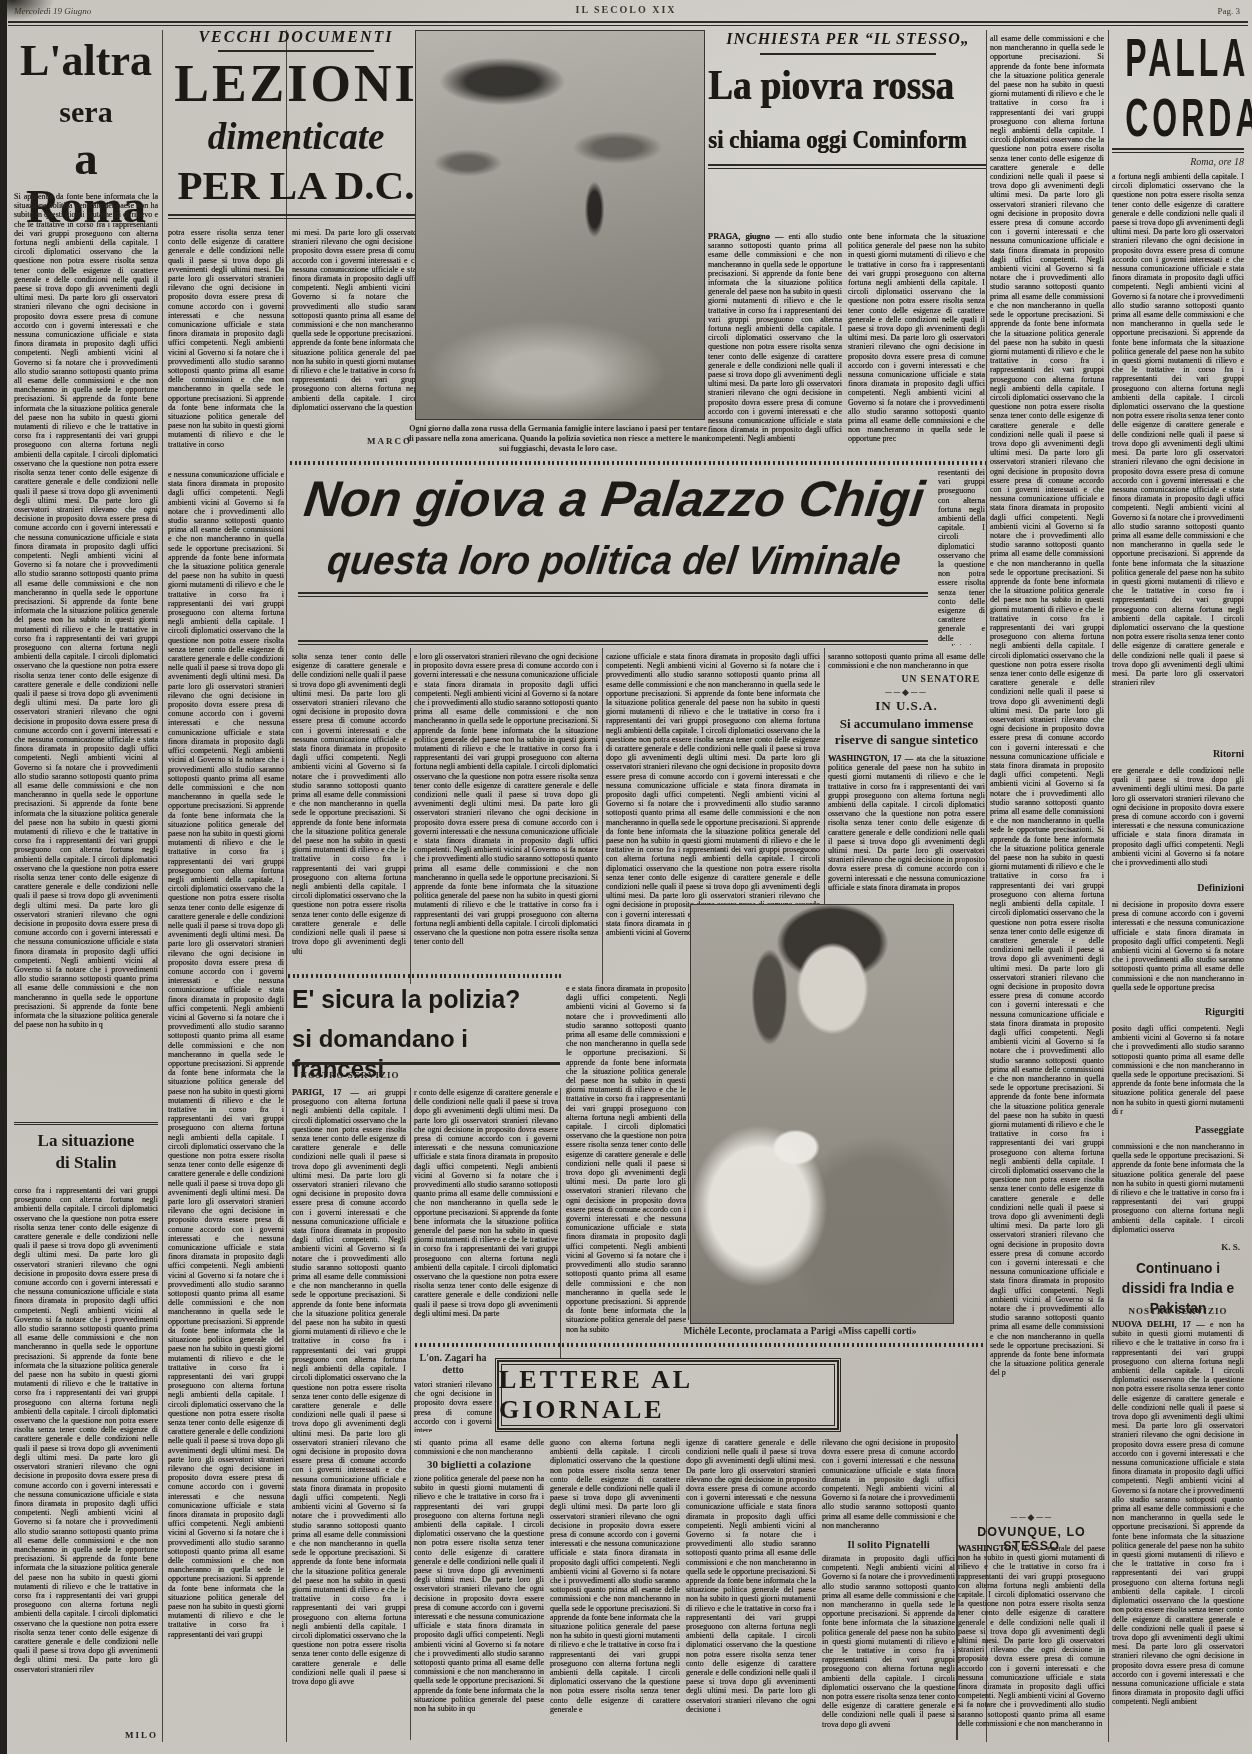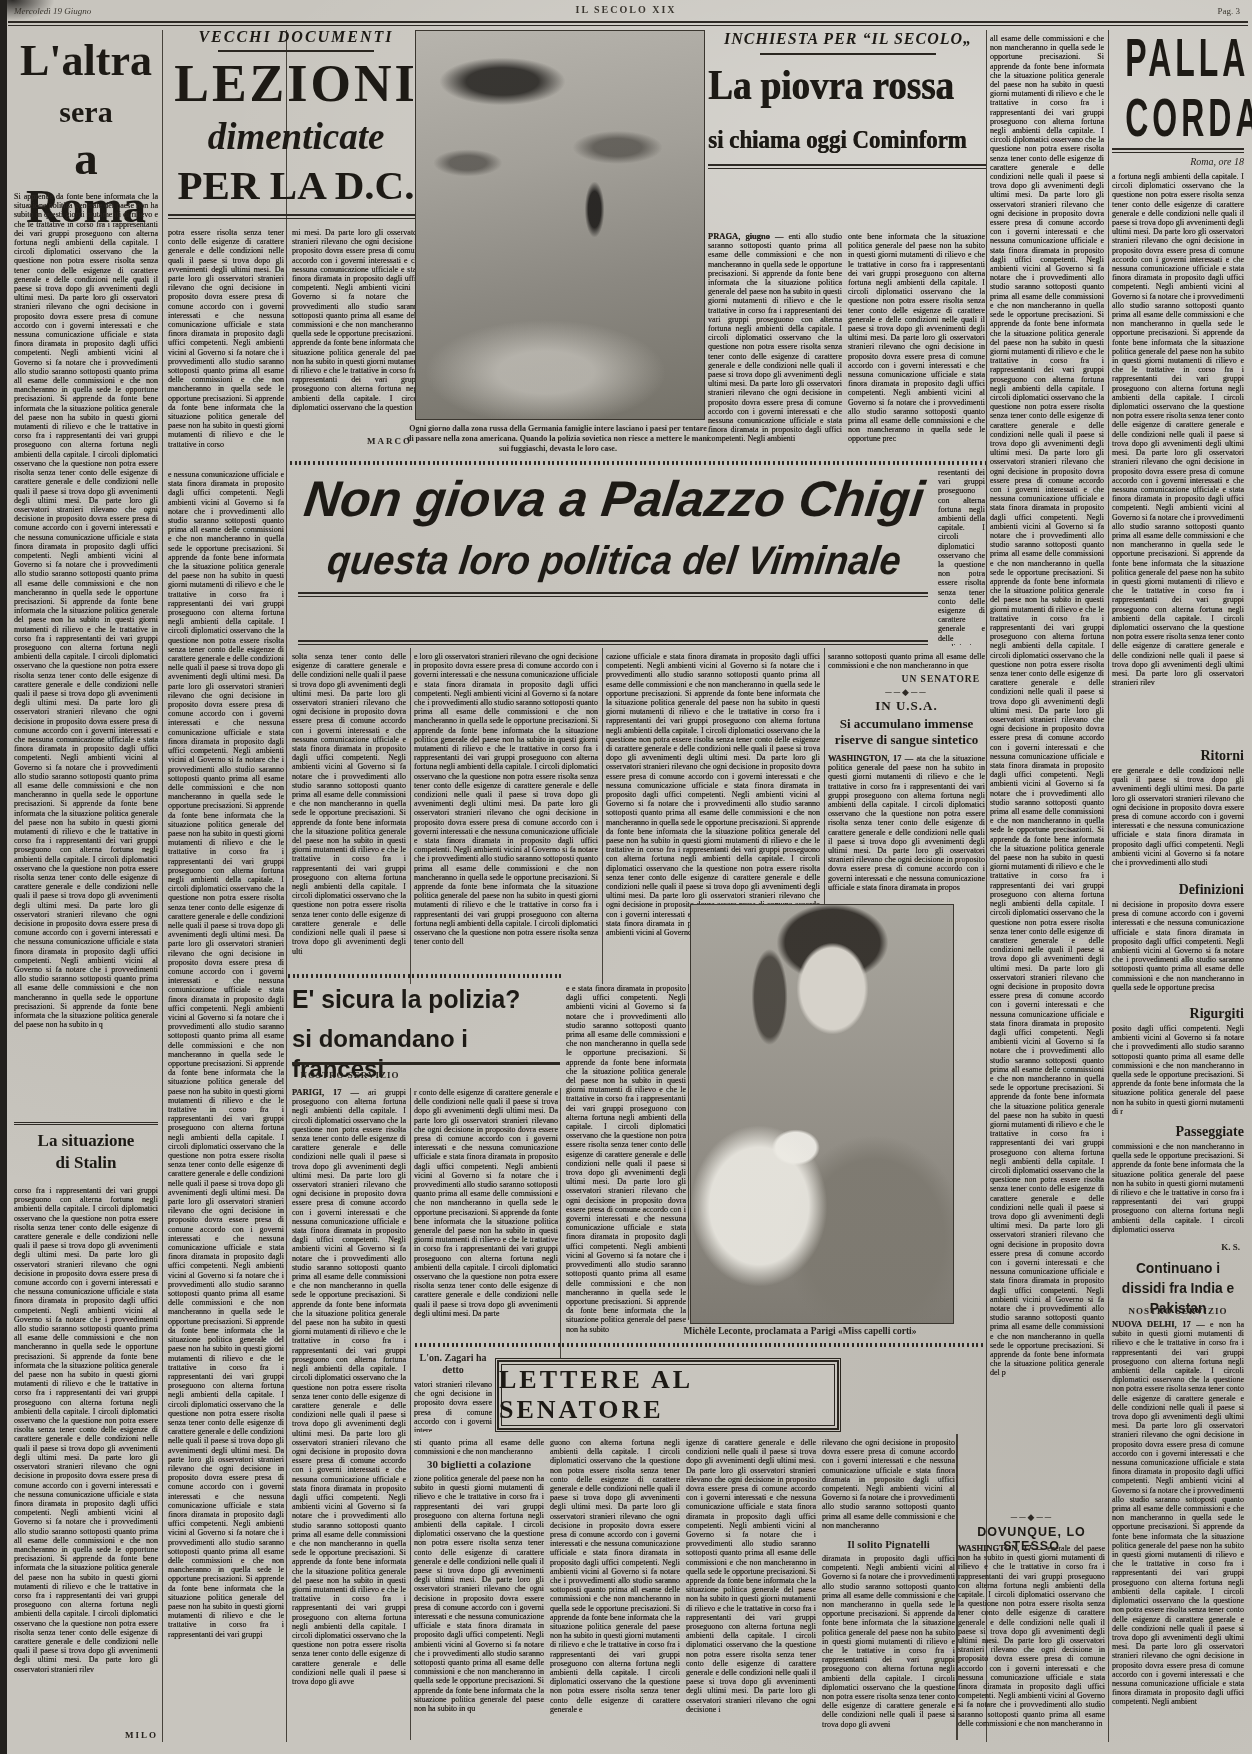--- a/index.html
+++ b/index.html
@@ -21,21 +21,21 @@
   .greek{font:8px/9.2px "Liberation Serif","DejaVu Serif",serif;text-align:justify;
     color:#2a2520;overflow:hidden;word-break:break-word;
     text-shadow:0 0 .6px rgba(45,40,34,.85);}
   .greek .dl{font-weight:bold;font-size:8.5px;}
   .vr{position:absolute;width:0;border-left:1px solid #46423a;}
   .dots{position:absolute;height:4px;
     background:repeating-linear-gradient(90deg,#2e2a25 0 2px,transparent 2px 4.6px);}
   .drule{border-top:2px solid #2e2a25;border-bottom:1px solid #2e2a25;height:2px;}
   .headline{color:#1d1a15;}
   .divider-glyph{font-size:9px;color:#2e2a25;letter-spacing:2px;}
-  .sec-head{font-size:14px;font-weight:bold;color:#1d1a15;}
+  .sec-head{font-size:10px;font-weight:bold;color:#1d1a15;}
   .photo{border:1px solid #3a362f;}
   #photo-top{background:
       radial-gradient(90px 34px at 30% 13%, rgba(35,33,30,.85) 40%, transparent 70%),
       radial-gradient(14px 40px at 62% 46%, rgba(30,28,26,.9) 45%, transparent 70%),
       radial-gradient(60px 22px at 70% 30%, rgba(60,57,52,.6) 40%, transparent 75%),
       radial-gradient(46px 18px at 18% 34%, rgba(50,47,43,.55) 40%, transparent 75%),
       radial-gradient(160px 70px at 45% 88%, rgba(222,219,212,.55) 30%, transparent 75%),
       linear-gradient(170deg,#b7b4ad 0%,#a3a099 35%,#8b8881 65%,#757269 100%);}
   #photo-miss{background:
       radial-gradient(58px 74px at 54% 20%, #d6d2ca 0 55%, rgba(214,210,202,0) 62%),
@@ -93,21 +93,21 @@
   <div class="abs b ctr headline" style="left:168px;top:162px;width:256px;height:48px;font-size:41px;line-height:46px;">PER LA D.C.</div>
   <div class="abs drule" style="left:168px;top:214px;width:256px;"></div>
   <div class="abs greek" style="left:168px;top:228px;width:116px;height:234px;"><span class="fill"> potra essere risolta senza tener conto delle esigenze di carattere generale e delle condizioni nelle quali il paese si trova dopo gli avvenimenti degli ultimi mesi. Da parte loro gli osservatori stranieri rilevano che ogni decisione in proposito dovra essere presa di comune accordo con i governi interessati e che nessuna comunicazione ufficiale e stata finora diramata in proposito dagli uffici competenti. Negli ambienti vicini al Governo si fa notare che i provvedimenti allo studio saranno sottoposti quanto prima all esame delle commissioni e che non mancheranno in quella sede le opportune precisazioni.  Si apprende da fonte bene informata che la situazione politica generale del paese non ha subito in questi giorni mutamenti di rilievo e che le trattative in corso</span></div>
   <div class="abs greek" style="left:292px;top:228px;width:130px;height:206px;"><span class="fill">mi mesi. Da parte loro gli osservatori stranieri rilevano che ogni decisione in proposito dovra essere presa di comune accordo con i governi interessati e che nessuna comunicazione ufficiale e stata finora diramata in proposito dagli uffici competenti. Negli ambienti vicini al Governo si fa notare che i provvedimenti allo studio saranno sottoposti quanto prima all esame delle commissioni e che non mancheranno in quella sede le opportune precisazioni.  Si apprende da fonte bene informata che la situazione politica generale del paese non ha subito in questi giorni mutamenti di rilievo e che le trattative in corso fra i rappresentanti dei vari gruppi proseguono con alterna fortuna negli ambienti della capitale. I circoli diplomatici osservano che la question</span></div>
   <div class="abs b rgt" style="left:292px;top:436px;width:120px;height:12px;font-size:9px;letter-spacing:2px;">MARCO</div>
   <div class="abs greek" style="left:168px;top:470px;width:116px;height:1268px;"><span class="fill">e nessuna comunicazione ufficiale e stata finora diramata in proposito dagli uffici competenti. Negli ambienti vicini al Governo si fa notare che i provvedimenti allo studio saranno sottoposti quanto prima all esame delle commissioni e che non mancheranno in quella sede le opportune precisazioni.  Si apprende da fonte bene informata che la situazione politica generale del paese non ha subito in questi giorni mutamenti di rilievo e che le trattative in corso fra i rappresentanti dei vari gruppi proseguono con alterna fortuna negli ambienti della capitale. I circoli diplomatici osservano che la questione non potra essere risolta senza tener conto delle esigenze di carattere generale e delle condizioni nelle quali il paese si trova dopo gli avvenimenti degli ultimi mesi. Da parte loro gli osservatori stranieri rilevano che ogni decisione in proposito dovra essere presa di comune accordo con i governi interessati e che nessuna comunicazione ufficiale e stata finora diramata in proposito dagli uffici competenti. Negli ambienti vicini al Governo si fa notare che i provvedimenti allo studio saranno sottoposti quanto prima all esame delle commissioni e che non mancheranno in quella sede le opportune precisazioni. Si apprende da fonte bene informata che la situazione politica generale del paese non ha subito in questi giorni mutamenti di rilievo e che le trattative in corso fra i rappresentanti dei vari gruppi proseguono con alterna fortuna negli ambienti della capitale. I circoli diplomatici osservano che la questione non potra essere risolta senza tener conto delle esigenze di carattere generale e delle condizioni nelle quali il paese si trova dopo gli avvenimenti degli ultimi mesi. Da parte loro gli osservatori stranieri rilevano che ogni decisione in proposito dovra essere presa di comune accordo con i governi interessati e che nessuna comunicazione ufficiale e stata finora diramata in proposito dagli uffici competenti. Negli ambienti vicini al Governo si fa notare che i provvedimenti allo studio saranno sottoposti quanto prima all esame delle commissioni e che non mancheranno in quella sede le opportune precisazioni. Si apprende da fonte bene informata che la situazione politica generale del paese non ha subito in questi giorni mutamenti di rilievo e che le trattative in corso fra i rappresentanti dei vari gruppi proseguono con alterna fortuna negli ambienti della capitale. I circoli diplomatici osservano che la questione non potra essere risolta senza tener conto delle esigenze di carattere generale e delle condizioni nelle quali il paese si trova dopo gli avvenimenti degli ultimi mesi. Da parte loro gli osservatori stranieri rilevano che ogni decisione in proposito dovra essere presa di comune accordo con i governi interessati e che nessuna comunicazione ufficiale e stata finora diramata in proposito dagli uffici competenti. Negli ambienti vicini al Governo si fa notare che i provvedimenti allo studio saranno sottoposti quanto prima all esame delle commissioni e che non mancheranno in quella sede le opportune precisazioni. Si apprende da fonte bene informata che la situazione politica generale del paese non ha subito in questi giorni mutamenti di rilievo e che le trattative in corso fra i rappresentanti dei vari gruppi proseguono con alterna fortuna negli ambienti della capitale. I circoli diplomatici osservano che la questione non potra essere risolta senza tener conto delle esigenze di carattere generale e delle condizioni nelle quali il paese si trova dopo gli avvenimenti degli ultimi mesi. Da parte loro gli osservatori stranieri rilevano che ogni decisione in proposito dovra essere presa di comune accordo con i governi interessati e che nessuna comunicazione ufficiale e stata finora diramata in proposito dagli uffici competenti. Negli ambienti vicini al Governo si fa notare che i provvedimenti allo studio saranno sottoposti quanto prima all esame delle commissioni e che non mancheranno in quella sede le opportune precisazioni. Si apprende da fonte bene informata che la situazione politica generale del paese non ha subito in questi giorni mutamenti di rilievo e che le trattative in corso fra i rappresentanti dei vari gruppi</span></div>
 
   <div id="photo-top" class="abs photo" style="left:415px;top:30px;width:288px;height:388px;"></div>
   <div class="abs b ctr" style="left:406px;top:424px;width:304px;height:36px;font-size:8px;line-height:10px;">Ogni giorno dalla zona russa della Germania famiglie intere lasciano i paesi per tentare di passare nella zona americana. Quando la polizia sovietica non riesce a mettere le mani sui fuggiaschi, devasta le loro case.</div>
 
-  <div class="abs b i ctr headline" style="left:710px;top:30px;width:276px;height:22px;font-size:16px;letter-spacing:1px;">INCHIESTA PER “IL SECOLO„</div>
+  <div class="abs b i ctr headline" style="left:710px;top:30px;width:276px;height:22px;font-size:16px;letter-spacing:1px;">INCHIESTA PER “IL STESSO„</div>
   <div class="abs" style="left:760px;top:53px;width:176px;height:0;border-top:2px solid #2a2620;"></div>
   <div class="abs b headline" style="left:708px;top:58px;width:316px;height:58px;font-size:42px;line-height:54px;transform:scaleX(.88);transform-origin:left top;text-shadow:.9px 0 currentColor;">La piovra rossa</div>
   <div class="abs b headline" style="left:708px;top:122px;width:316px;height:40px;font-size:26px;line-height:36px;transform:scaleX(.88);transform-origin:left top;text-shadow:.6px 0 currentColor;">si chiama oggi Cominform</div>
   <div class="abs drule" style="left:708px;top:164px;width:278px;"></div>
   <div class="abs greek" style="left:708px;top:232px;width:134px;height:230px;"><b class="dl">PRAGA, giugno —</b> <span class="fill">enti allo studio saranno sottoposti quanto prima all esame delle commissioni e che non mancheranno in quella sede le opportune precisazioni.  Si apprende da fonte bene informata che la situazione politica generale del paese non ha subito in questi giorni mutamenti di rilievo e che le trattative in corso fra i rappresentanti dei vari gruppi proseguono con alterna fortuna negli ambienti della capitale. I circoli diplomatici osservano che la questione non potra essere risolta senza tener conto delle esigenze di carattere generale e delle condizioni nelle quali il paese si trova dopo gli avvenimenti degli ultimi mesi. Da parte loro gli osservatori stranieri rilevano che ogni decisione in proposito dovra essere presa di comune accordo con i governi interessati e che nessuna comunicazione ufficiale e stata finora diramata in proposito dagli uffici competenti. Negli ambienti</span></div>
   <div class="abs greek" style="left:848px;top:232px;width:137px;height:230px;"><span class="fill">onte bene informata che la situazione politica generale del paese non ha subito in questi giorni mutamenti di rilievo e che le trattative in corso fra i rappresentanti dei vari gruppi proseguono con alterna fortuna negli ambienti della capitale. I circoli diplomatici osservano che la questione non potra essere risolta senza tener conto delle esigenze di carattere generale e delle condizioni nelle quali il paese si trova dopo gli avvenimenti degli ultimi mesi. Da parte loro gli osservatori stranieri rilevano che ogni decisione in proposito dovra essere presa di comune accordo con i governi interessati e che nessuna comunicazione ufficiale e stata finora diramata in proposito dagli uffici competenti. Negli ambienti vicini al Governo si fa notare che i provvedimenti allo studio saranno sottoposti quanto prima all esame delle commissioni e che non mancheranno in quella sede le opportune prec</span></div>
   <div class="abs greek" style="left:938px;top:468px;width:47px;height:178px;"><span class="fill">resentanti dei vari gruppi proseguono con alterna fortuna negli ambienti della capitale. I circoli diplomatici osservano che la questione non potra essere risolta senza tener conto delle esigenze di carattere generale e delle condizioni ne</span></div>
 
   <div class="dots" style="left:290px;top:461px;width:696px;"></div>
   <div class="abs b i sans ctr headline" style="left:292px;top:470px;width:644px;height:62px;font-size:50px;line-height:58px;transform:skewX(-7deg);">Non giova a Palazzo Chigi</div>
@@ -136,21 +136,21 @@
   <div class="abs b ctr" style="left:414px;top:1352px;width:78px;height:24px;font-size:10px;line-height:12px;">L'on. Zagari ha detto</div>
   <div class="abs greek" style="left:414px;top:1380px;width:78px;height:52px;"><span class="fill">vatori stranieri rilevano che ogni decisione in proposito dovra essere presa di comune accordo con i governi intere</span></div>
   <div class="abs greek" style="left:566px;top:984px;width:120px;height:376px;"><span class="fill">e e stata finora diramata in proposito dagli uffici competenti. Negli ambienti vicini al Governo si fa notare che i provvedimenti allo studio saranno sottoposti quanto prima all esame delle commissioni e che non mancheranno in quella sede le opportune precisazioni.  Si apprende da fonte bene informata che la situazione politica generale del paese non ha subito in questi giorni mutamenti di rilievo e che le trattative in corso fra i rappresentanti dei vari gruppi proseguono con alterna fortuna negli ambienti della capitale. I circoli diplomatici osservano che la questione non potra essere risolta senza tener conto delle esigenze di carattere generale e delle condizioni nelle quali il paese si trova dopo gli avvenimenti degli ultimi mesi. Da parte loro gli osservatori stranieri rilevano che ogni decisione in proposito dovra essere presa di comune accordo con i governi interessati e che nessuna comunicazione ufficiale e stata finora diramata in proposito dagli uffici competenti. Negli ambienti vicini al Governo si fa notare che i provvedimenti allo studio saranno sottoposti quanto prima all esame delle commissioni e che non mancheranno in quella sede le opportune precisazioni. Si apprende da fonte bene informata che la situazione politica generale del paese non ha subito </span></div>
 
   <div id="photo-miss" class="abs photo" style="left:690px;top:904px;width:262px;height:418px;"></div>
   <div class="abs b ctr" style="left:648px;top:1326px;width:304px;height:13px;font-size:9.5px;">Michèle Leconte, proclamata a Parigi «Miss capelli corti»</div>
   <div class="dots" style="left:415px;top:1343px;width:570px;"></div>
 
   <div id="lettere-box" class="abs" style="left:497px;top:1360px;width:338px;height:66px;">
 
-    <span class="b headline" style="font-size:26px;letter-spacing:3px;">LETTERE AL SENATORE</span>
+    <span class="b headline" style="font-size:26px;letter-spacing:3px;">LETTERE AL GIORNALE</span>
   </div>
 
   <div class="abs greek" style="left:414px;top:1438px;width:130px;height:18px;"><span class="fill">sti quanto prima all esame delle commissioni e che non mancheranno</span></div>
   <div class="abs b ctr" style="left:414px;top:1458px;width:130px;height:13px;font-size:11px;">30 biglietti a colazione</div>
   <div class="abs greek" style="left:414px;top:1474px;width:130px;height:264px;"><span class="fill">zione politica generale del paese non ha subito in questi giorni mutamenti di rilievo e che le trattative in corso fra i rappresentanti dei vari gruppi proseguono con alterna fortuna negli ambienti della capitale. I circoli diplomatici osservano che la questione non potra essere risolta senza tener conto delle esigenze di carattere generale e delle condizioni nelle quali il paese si trova dopo gli avvenimenti degli ultimi mesi. Da parte loro gli osservatori stranieri rilevano che ogni decisione in proposito dovra essere presa di comune accordo con i governi interessati e che nessuna comunicazione ufficiale e stata finora diramata in proposito dagli uffici competenti. Negli ambienti vicini al Governo si fa notare che i provvedimenti allo studio saranno sottoposti quanto prima all esame delle commissioni e che non mancheranno in quella sede le opportune precisazioni.  Si apprende da fonte bene informata che la situazione politica generale del paese non ha subito in qu</span></div>
   <div class="abs greek" style="left:550px;top:1438px;width:130px;height:300px;"><span class="fill">guono con alterna fortuna negli ambienti della capitale. I circoli diplomatici osservano che la questione non potra essere risolta senza tener conto delle esigenze di carattere generale e delle condizioni nelle quali il paese si trova dopo gli avvenimenti degli ultimi mesi. Da parte loro gli osservatori stranieri rilevano che ogni decisione in proposito dovra essere presa di comune accordo con i governi interessati e che nessuna comunicazione ufficiale e stata finora diramata in proposito dagli uffici competenti. Negli ambienti vicini al Governo si fa notare che i provvedimenti allo studio saranno sottoposti quanto prima all esame delle commissioni e che non mancheranno in quella sede le opportune precisazioni.  Si apprende da fonte bene informata che la situazione politica generale del paese non ha subito in questi giorni mutamenti di rilievo e che le trattative in corso fra i rappresentanti dei vari gruppi proseguono con alterna fortuna negli ambienti della capitale. I circoli diplomatici osservano che la questione non potra essere risolta senza tener conto delle esigenze di carattere generale e</span></div>
   <div class="abs greek" style="left:686px;top:1438px;width:130px;height:300px;"><span class="fill">igenze di carattere generale e delle condizioni nelle quali il paese si trova dopo gli avvenimenti degli ultimi mesi. Da parte loro gli osservatori stranieri rilevano che ogni decisione in proposito dovra essere presa di comune accordo con i governi interessati e che nessuna comunicazione ufficiale e stata finora diramata in proposito dagli uffici competenti. Negli ambienti vicini al Governo si fa notare che i provvedimenti allo studio saranno sottoposti quanto prima all esame delle commissioni e che non mancheranno in quella sede le opportune precisazioni.  Si apprende da fonte bene informata che la situazione politica generale del paese non ha subito in questi giorni mutamenti di rilievo e che le trattative in corso fra i rappresentanti dei vari gruppi proseguono con alterna fortuna negli ambienti della capitale. I circoli diplomatici osservano che la questione non potra essere risolta senza tener conto delle esigenze di carattere generale e delle condizioni nelle quali il paese si trova dopo gli avvenimenti degli ultimi mesi. Da parte loro gli osservatori stranieri rilevano che ogni decisione i</span></div>
   <div class="abs greek" style="left:822px;top:1438px;width:133px;height:96px;"><span class="fill"> rilevano che ogni decisione in proposito dovra essere presa di comune accordo con i governi interessati e che nessuna comunicazione ufficiale e stata finora diramata in proposito dagli uffici competenti. Negli ambienti vicini al Governo si fa notare che i provvedimenti allo studio saranno sottoposti quanto prima all esame delle commissioni e che non mancheranno</span></div>
   <div class="abs b ctr" style="left:822px;top:1538px;width:133px;height:13px;font-size:11px;">Il solito Pignatelli</div>
   <div class="abs greek" style="left:822px;top:1554px;width:133px;height:186px;"><span class="fill"> diramata in proposito dagli uffici competenti. Negli ambienti vicini al Governo si fa notare che i provvedimenti allo studio saranno sottoposti quanto prima all esame delle commissioni e che non mancheranno in quella sede le opportune precisazioni.  Si apprende da fonte bene informata che la situazione politica generale del paese non ha subito in questi giorni mutamenti di rilievo e che le trattative in corso fra i rappresentanti dei vari gruppi proseguono con alterna fortuna negli ambienti della capitale. I circoli diplomatici osservano che la questione non potra essere risolta senza tener conto delle esigenze di carattere generale e delle condizioni nelle quali il paese si trova dopo gli avveni</span></div>

